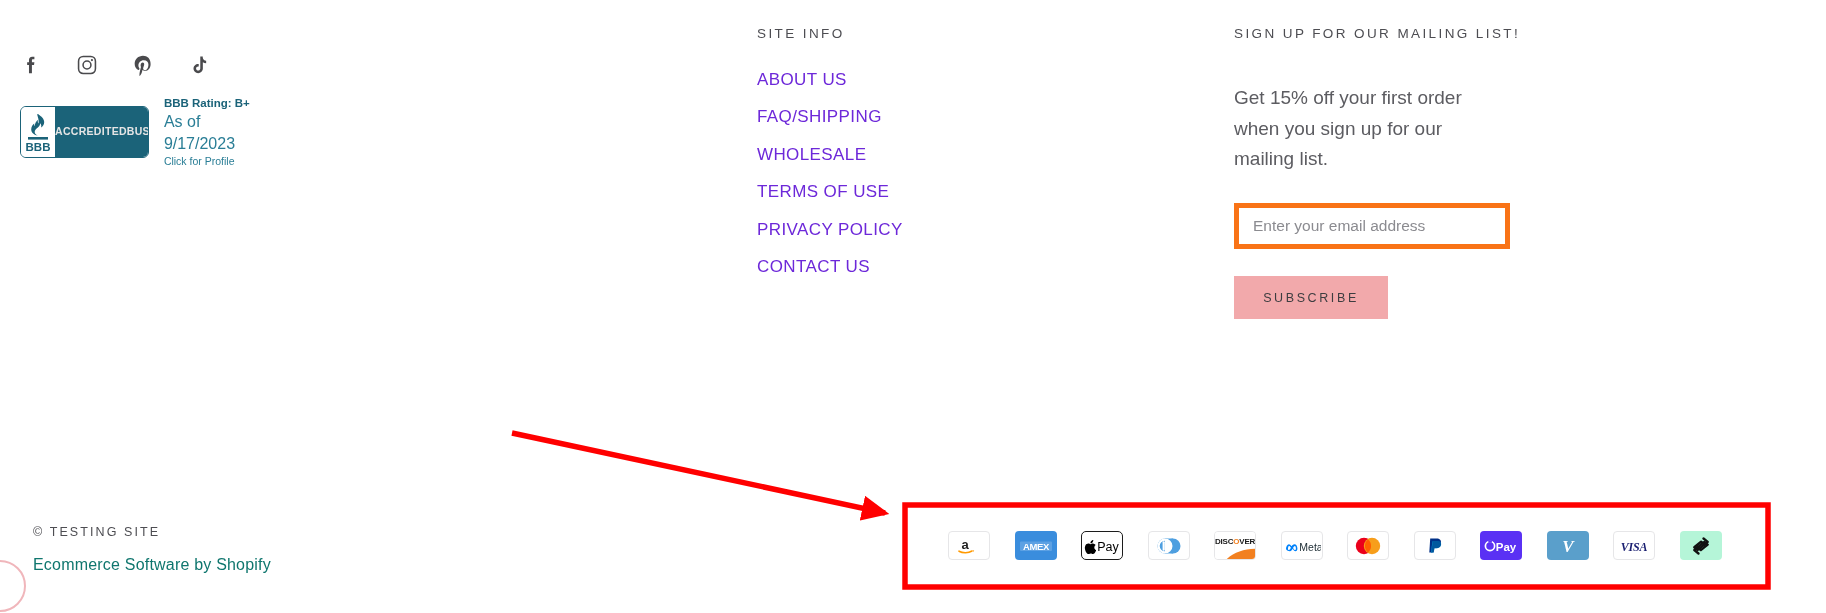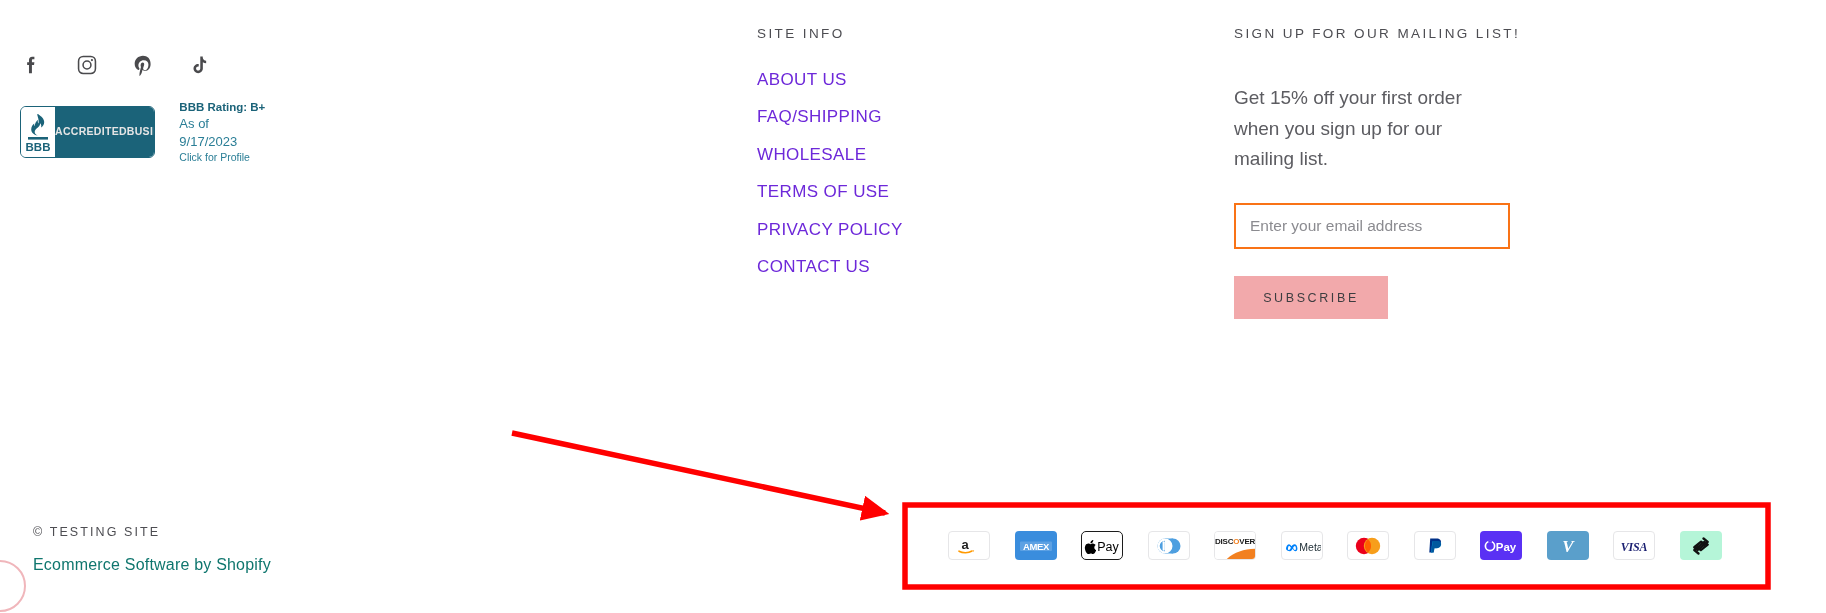--- a/index.html
+++ b/index.html
@@ -24,43 +24,43 @@
   .bbb-left {
     width:136px; height:52px; display:flex; align-items:stretch;
     border:1px solid #1b6379; border-radius:6px; overflow:hidden; background:#fff;
   }
   .bbb-seal { width:52px; background:#fff; display:flex; align-items:center; justify-content:center; }
   .bbb-acc {
     flex:1; background:#1b6379; color:#e5e5e5; display:flex; flex-direction:row;
     align-items:center; justify-content:center; line-height:1.05;
   }
   .bbb-acc span { font-size:10.5px; font-weight:700; letter-spacing:.3px; }
-  .bbb-right { margin-left:24px; display:flex; flex-direction:column; justify-content:center; }
+  .bbb-right { margin-left:15px; display:flex; flex-direction:column; justify-content:center; }
   .bbb-r1 { font-size:11.5px; font-weight:700; color:#1b6379; line-height:1.35; }
-  .bbb-r2 { font-size:13px; color:#2a7e96; line-height:1.35; }
+  .bbb-r2 { font-size:16px; color:#2a7e96; line-height:1.35; }
   .bbb-r3 { font-size:10.5px; color:#2a7e96; line-height:1.35; }
 
   .col-site { position:absolute; left:757px; top:24px; width:300px; }
   .col-news { position:absolute; left:1234px; top:24px; width:300px; }
 
   .col-head {
     font-size:13.5px; letter-spacing:2.4px; color:#4d4d52;
     text-transform:uppercase; line-height:1.55; font-weight:400;
   }
 
   .site-links { margin-top:26px; }
   .site-link {
     display:block; font-size:17px; color:#6d28d9; letter-spacing:.4px;
     line-height:1; margin-bottom:20.5px; text-decoration:none; cursor:pointer;
   }
 
   .news-body { margin-top:38px; font-size:19px; line-height:1.62; color:#5c5c61; width:262px; }
 
   .email-input {
-    margin-top:28px; width:276px; height:46px; border:2px solid #f97316;
+    margin-top:28px; width:276px; height:46px; border:5px solid #f97316;
     background:#fff; padding:0 14px; font-size:15.5px; color:#8b8b90;
     font-family:"Liberation Sans", sans-serif; outline:none;
   }
   .email-input::placeholder { color:#8b8b90; }
 
   .subscribe-btn {
     margin-top:27px; width:154px; height:43px; background:#f2a9ab; border:0;
     color:#3d3d40; font-size:12.5px; letter-spacing:2.6px; cursor:pointer;
     font-family:"Liberation Sans", sans-serif;
   }

